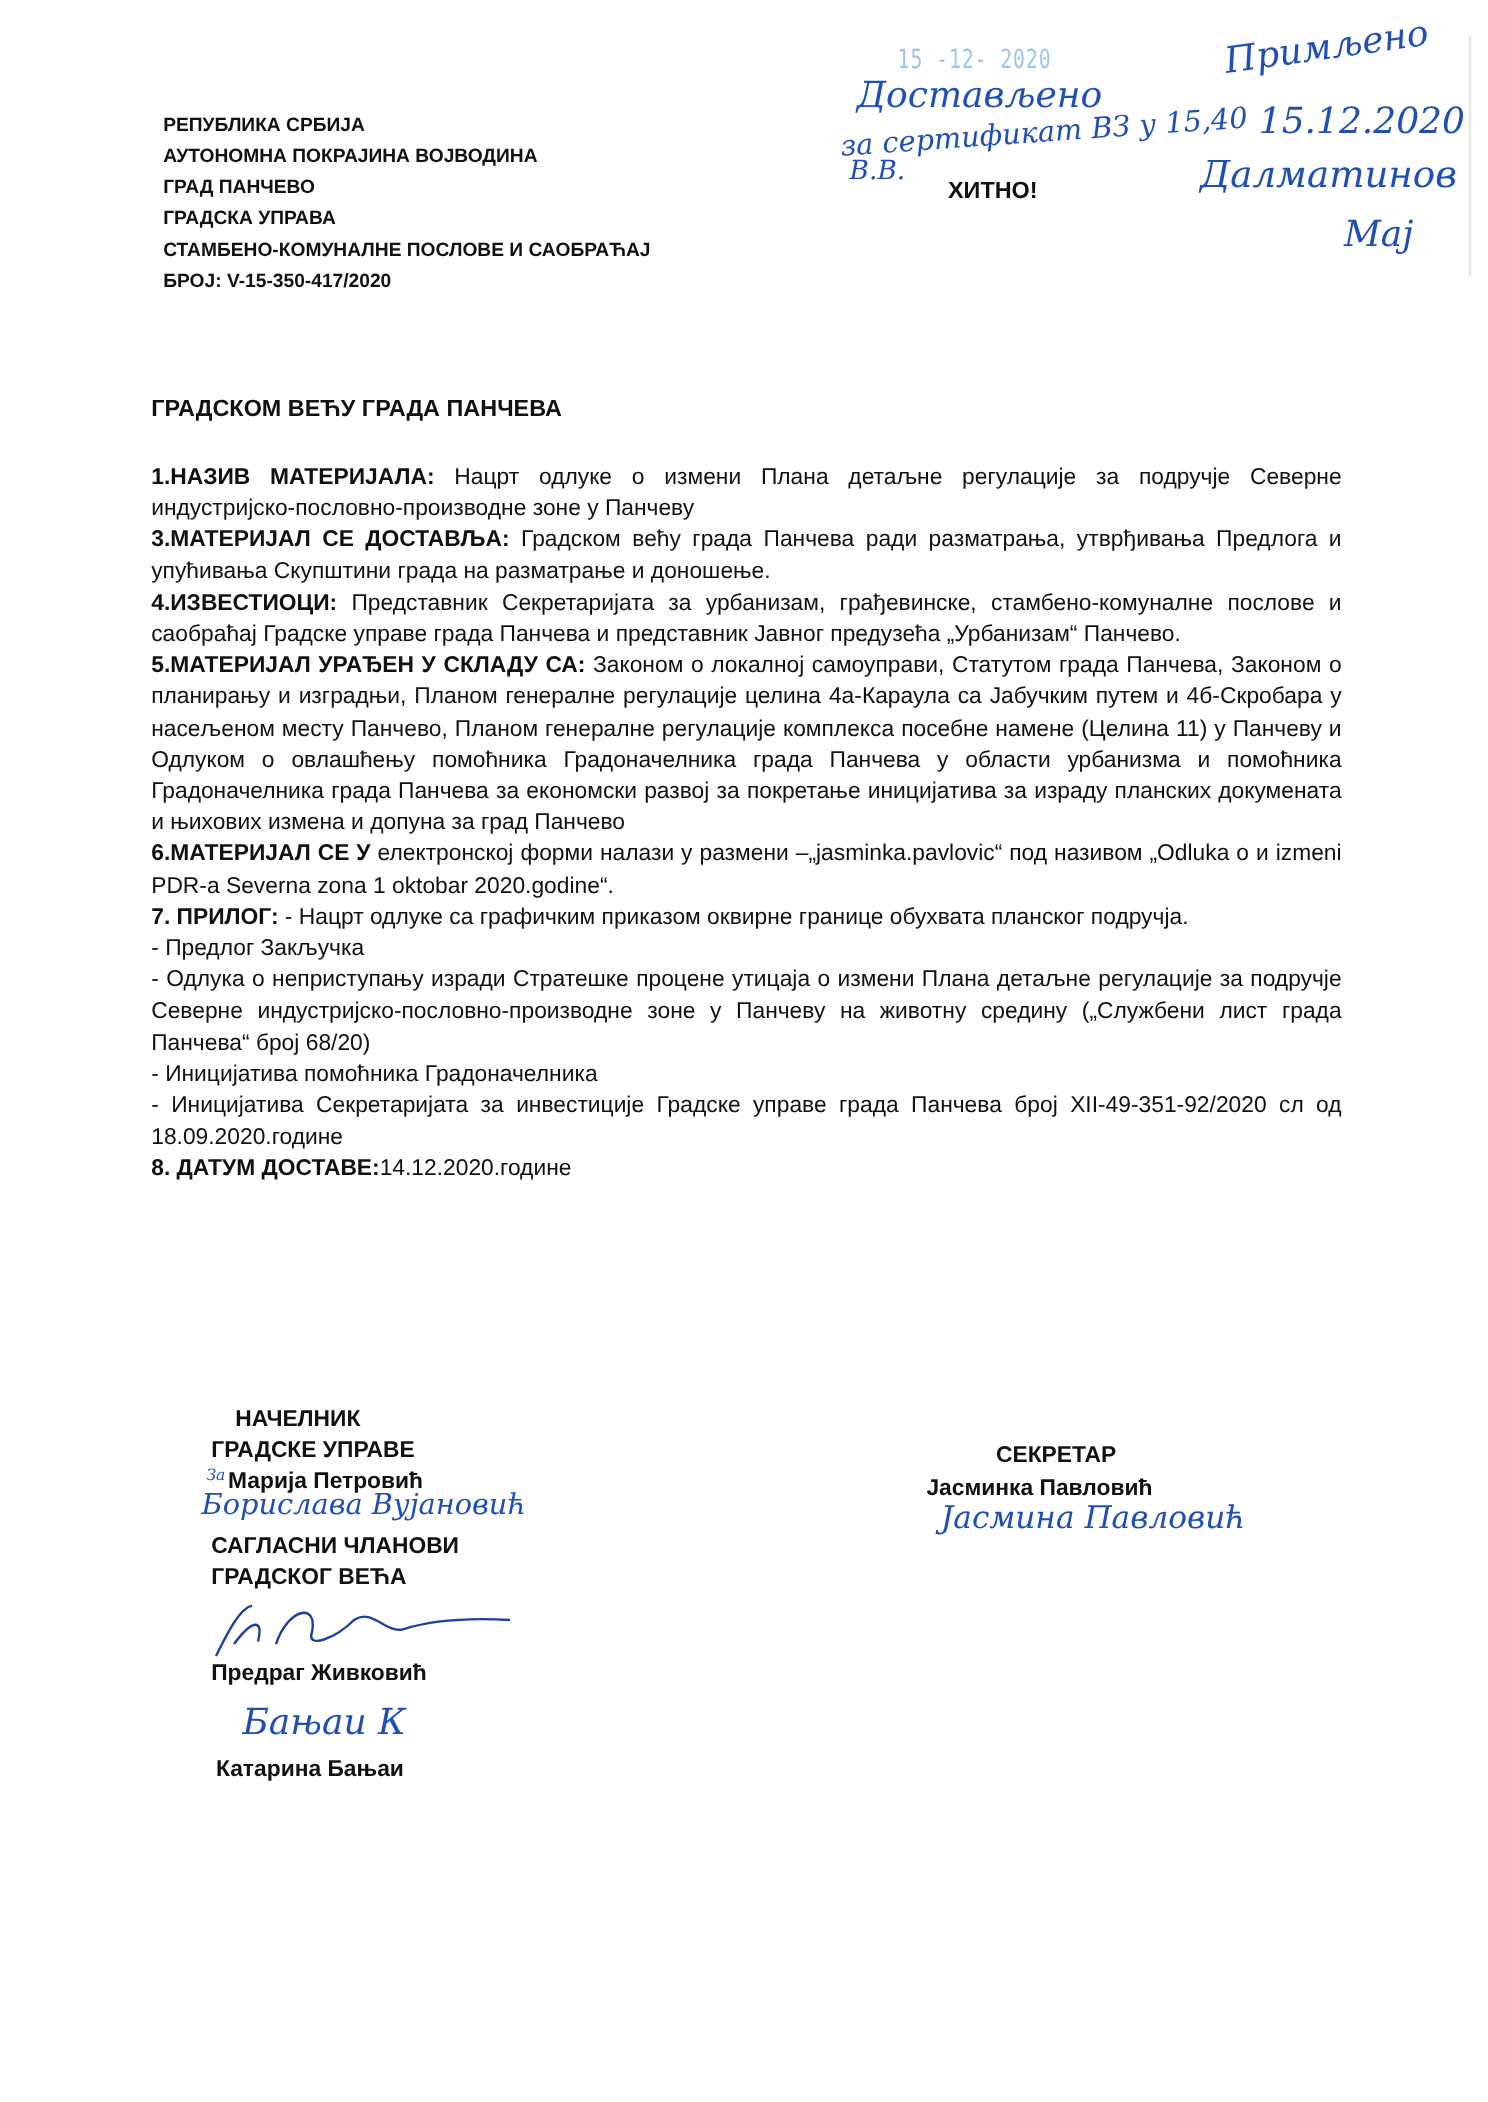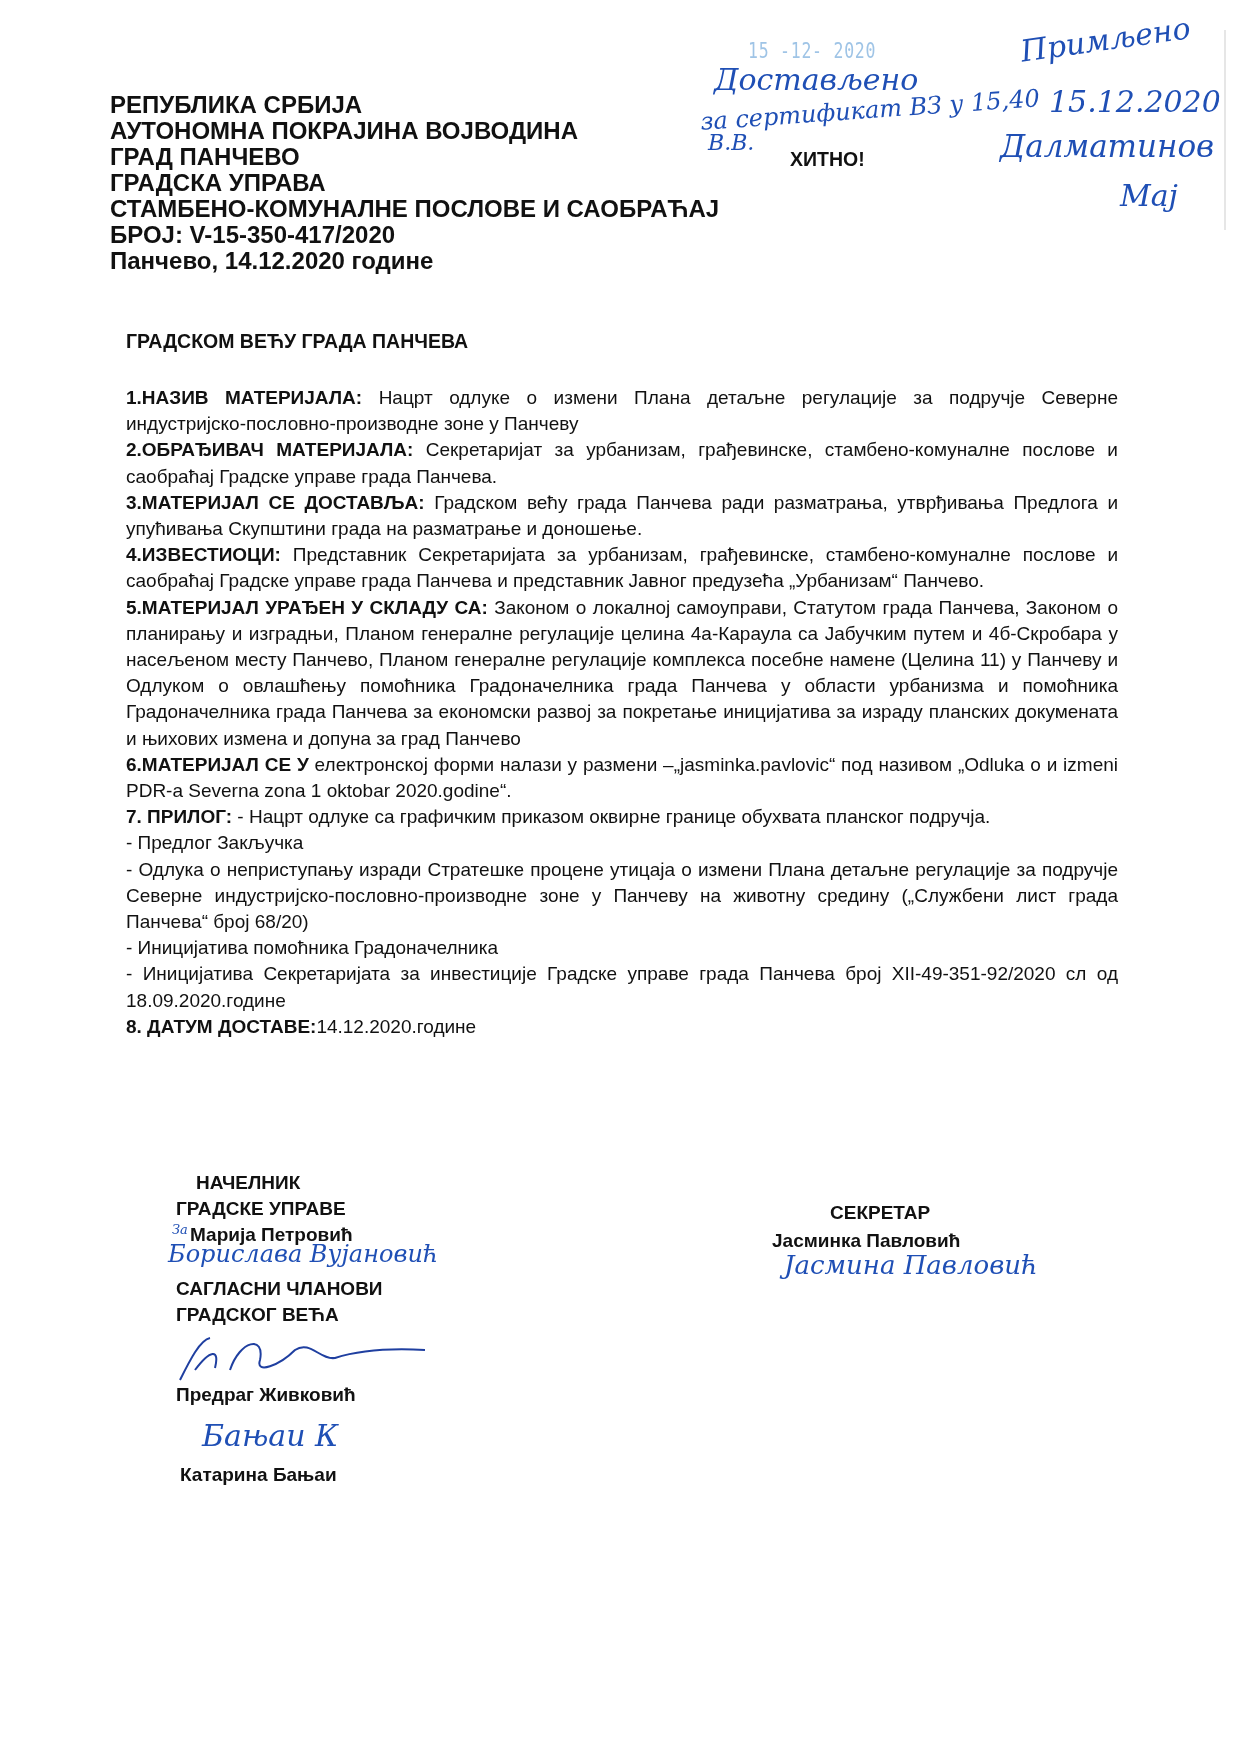--- a/index.html
+++ b/index.html
@@ -1,19 +1,19 @@
 <!DOCTYPE html>
 <html><head>
   <meta charset="utf-8">
   <style>
     html, body { margin: 0; padding: 0; background: #ffffff; }
     body { width: 1240px; height: 1752px; position: relative; overflow: hidden; font-family: "Liberation Sans", sans-serif; color: #111; }
     .page { position: absolute; left: 0; top: 0; width: 1240px; height: 1752px; background: #fff; }
     .edge { position: absolute; right: 14px; top: 30px; width: 2px; height: 200px; background: #e6e6e6; }
-    .header { position: absolute; left: 110px; top: 92px; font-weight: bold; font-size: 24px; line-height: 26px; }
+    .header { position: absolute; left: 136px; top: 92px; font-weight: bold; font-size: 16px; line-height: 26px; }
     .header div { white-space: nowrap; }
     .urgent { position: absolute; left: 790px; top: 148px; font-weight: bold; font-size: 19.5px; }
     .stamp { position: absolute; left: 748px; top: 38px; font-family: "DejaVu Sans Mono", monospace; font-size: 22px; color: #9fc4e6; letter-spacing: 1px; transform: scaleX(0.75); transform-origin: left; }
     .hand { position: absolute; color: #1f4fb5; font-family: "DejaVu Serif", serif; font-style: italic; white-space: nowrap; }
     .addressee { position: absolute; left: 126px; top: 330px; font-weight: bold; font-size: 19.5px; }
     .body { position: absolute; left: 126px; top: 385px; width: 992px; font-size: 19px; line-height: 26.2px; text-align: justify; }
     .body p { margin: 0; }
     .body b { font-weight: bold; }
     .sig { position: absolute; font-weight: bold; font-size: 19px; line-height: 26px; white-space: nowrap; }
     .scribble { position: absolute; }
@@ -24,39 +24,37 @@
 <div class="page">
   <div class="edge"></div>
 
   <div class="header">
     <div>РЕПУБЛИКА СРБИЈА</div>
     <div>АУТОНОМНА ПОКРАЈИНА ВОЈВОДИНА</div>
     <div>ГРАД ПАНЧЕВО</div>
     <div>ГРАДСКА УПРАВА</div>
     <div>СТАМБЕНО-КОМУНАЛНЕ ПОСЛОВЕ И САОБРАЋАЈ</div>
     <div>БРОЈ: V-15-350-417/2020</div>
-    <div>Панчево, 14.12.2020 године</div>
   </div>
 
   <div class="stamp">15 -12- 2020</div>
   <div class="hand" style="left:714px; top:62px; font-size:30px;">Достављено</div>
   <div class="hand" style="left:700px; top:96px; font-size:24px; transform:rotate(-4deg);">за сертификат ВЗ у 15,40</div>
   <div class="hand" style="left:708px; top:130px; font-size:22px;">В.В.</div>
   <div class="urgent">ХИТНО!</div>
 
   <div class="hand" style="left:1020px; top:22px; font-size:30px; transform:rotate(-8deg);">Примљено</div>
   <div class="hand" style="left:1030px; top:84px; font-size:30px;padding-left:19px;">15.12.2020</div>
   <div class="hand" style="left:1000px; top:128px; font-size:31px;">Далматинов</div>
   <div class="hand" style="left:1120px; top:178px; font-size:30px;">Мај</div>
 
   <div class="addressee">ГРАДСКОМ ВЕЋУ ГРАДА ПАНЧЕВА</div>
 
   <div class="body">
     <p><b>1.НАЗИВ МАТЕРИЈАЛА:</b><span> Нацрт одлуке о  измени  Плана детаљне регулације за подручје Северне индустријско-пословно-производне зоне у Панчеву</span></p>
-    <p><b>2.ОБРАЂИВАЧ МАТЕРИЈАЛА:</b><span> Секретаријат за урбанизам, грађевинске, стамбено-комуналне послове  и саобраћај Градске управе града Панчева.</span></p>
     <p><b>3.МАТЕРИЈАЛ СЕ ДОСТАВЉА:</b><span> Градском већу града Панчева ради разматрања, утврђивања Предлога и упућивања Скупштини града на разматрање и доношење.</span></p>
     <p><b>4.ИЗВЕСТИОЦИ:</b><span> Представник Секретаријата за урбанизам, грађевинске, стамбено-комуналне послове и саобраћај Градске управе града Панчева и представник Јавног предузећа „Урбанизам“ Панчево.</span></p>
     <p><b>5.МАТЕРИЈАЛ УРАЂЕН У СКЛАДУ СА:</b><span> Законом о локалној самоуправи, Статутом града Панчева, Законом о планирању и изградњи, Планом генералне регулације целина 4а-Караула са Јабучким путем и 4б-Скробара у насељеном месту  Панчево, Планом генералне  регулације комплекса посебне намене (Целина 11) у Панчеву и Одлуком о овлашћењу помоћника Градоначелника града Панчева у области урбанизма и помоћника Градоначелника града Панчева за економски развој за покретање иницијатива за израду планских докумената и њихових измена и допуна за град Панчево</span></p>
     <p><b>6.МАТЕРИЈАЛ СЕ У</b><span>  електронској форми налази у размени –„jasminka.pavlovic“ под називом „Odluka o и izmeni PDR-a Severna zona 1 oktobar 2020.godine“.</span></p>
     <p><b>7. ПРИЛОГ:</b><span>  - Нацрт одлуке са графичким приказом  оквирне границе  обухвата планског подручја.</span></p>
     <p>- Предлог Закључка</p>
     <p>- Одлука о неприступању изради Стратешке процене утицаја о  измени Плана детаљне регулације за подручје Северне индустријско-пословно-производне зоне у Панчеву на животну средину („Службени лист града Панчева“ број  68/20)</p>
     <p>- Иницијатива помоћника Градоначелника</p>
     <p>- Иницијатива Секретаријата за инвестиције Градске управе града Панчева број XII-49-351-92/2020 сл од 18.09.2020.године</p>
     <p><b>8. ДАТУМ ДОСТАВЕ:</b><span>14.12.2020.године</span></p>

